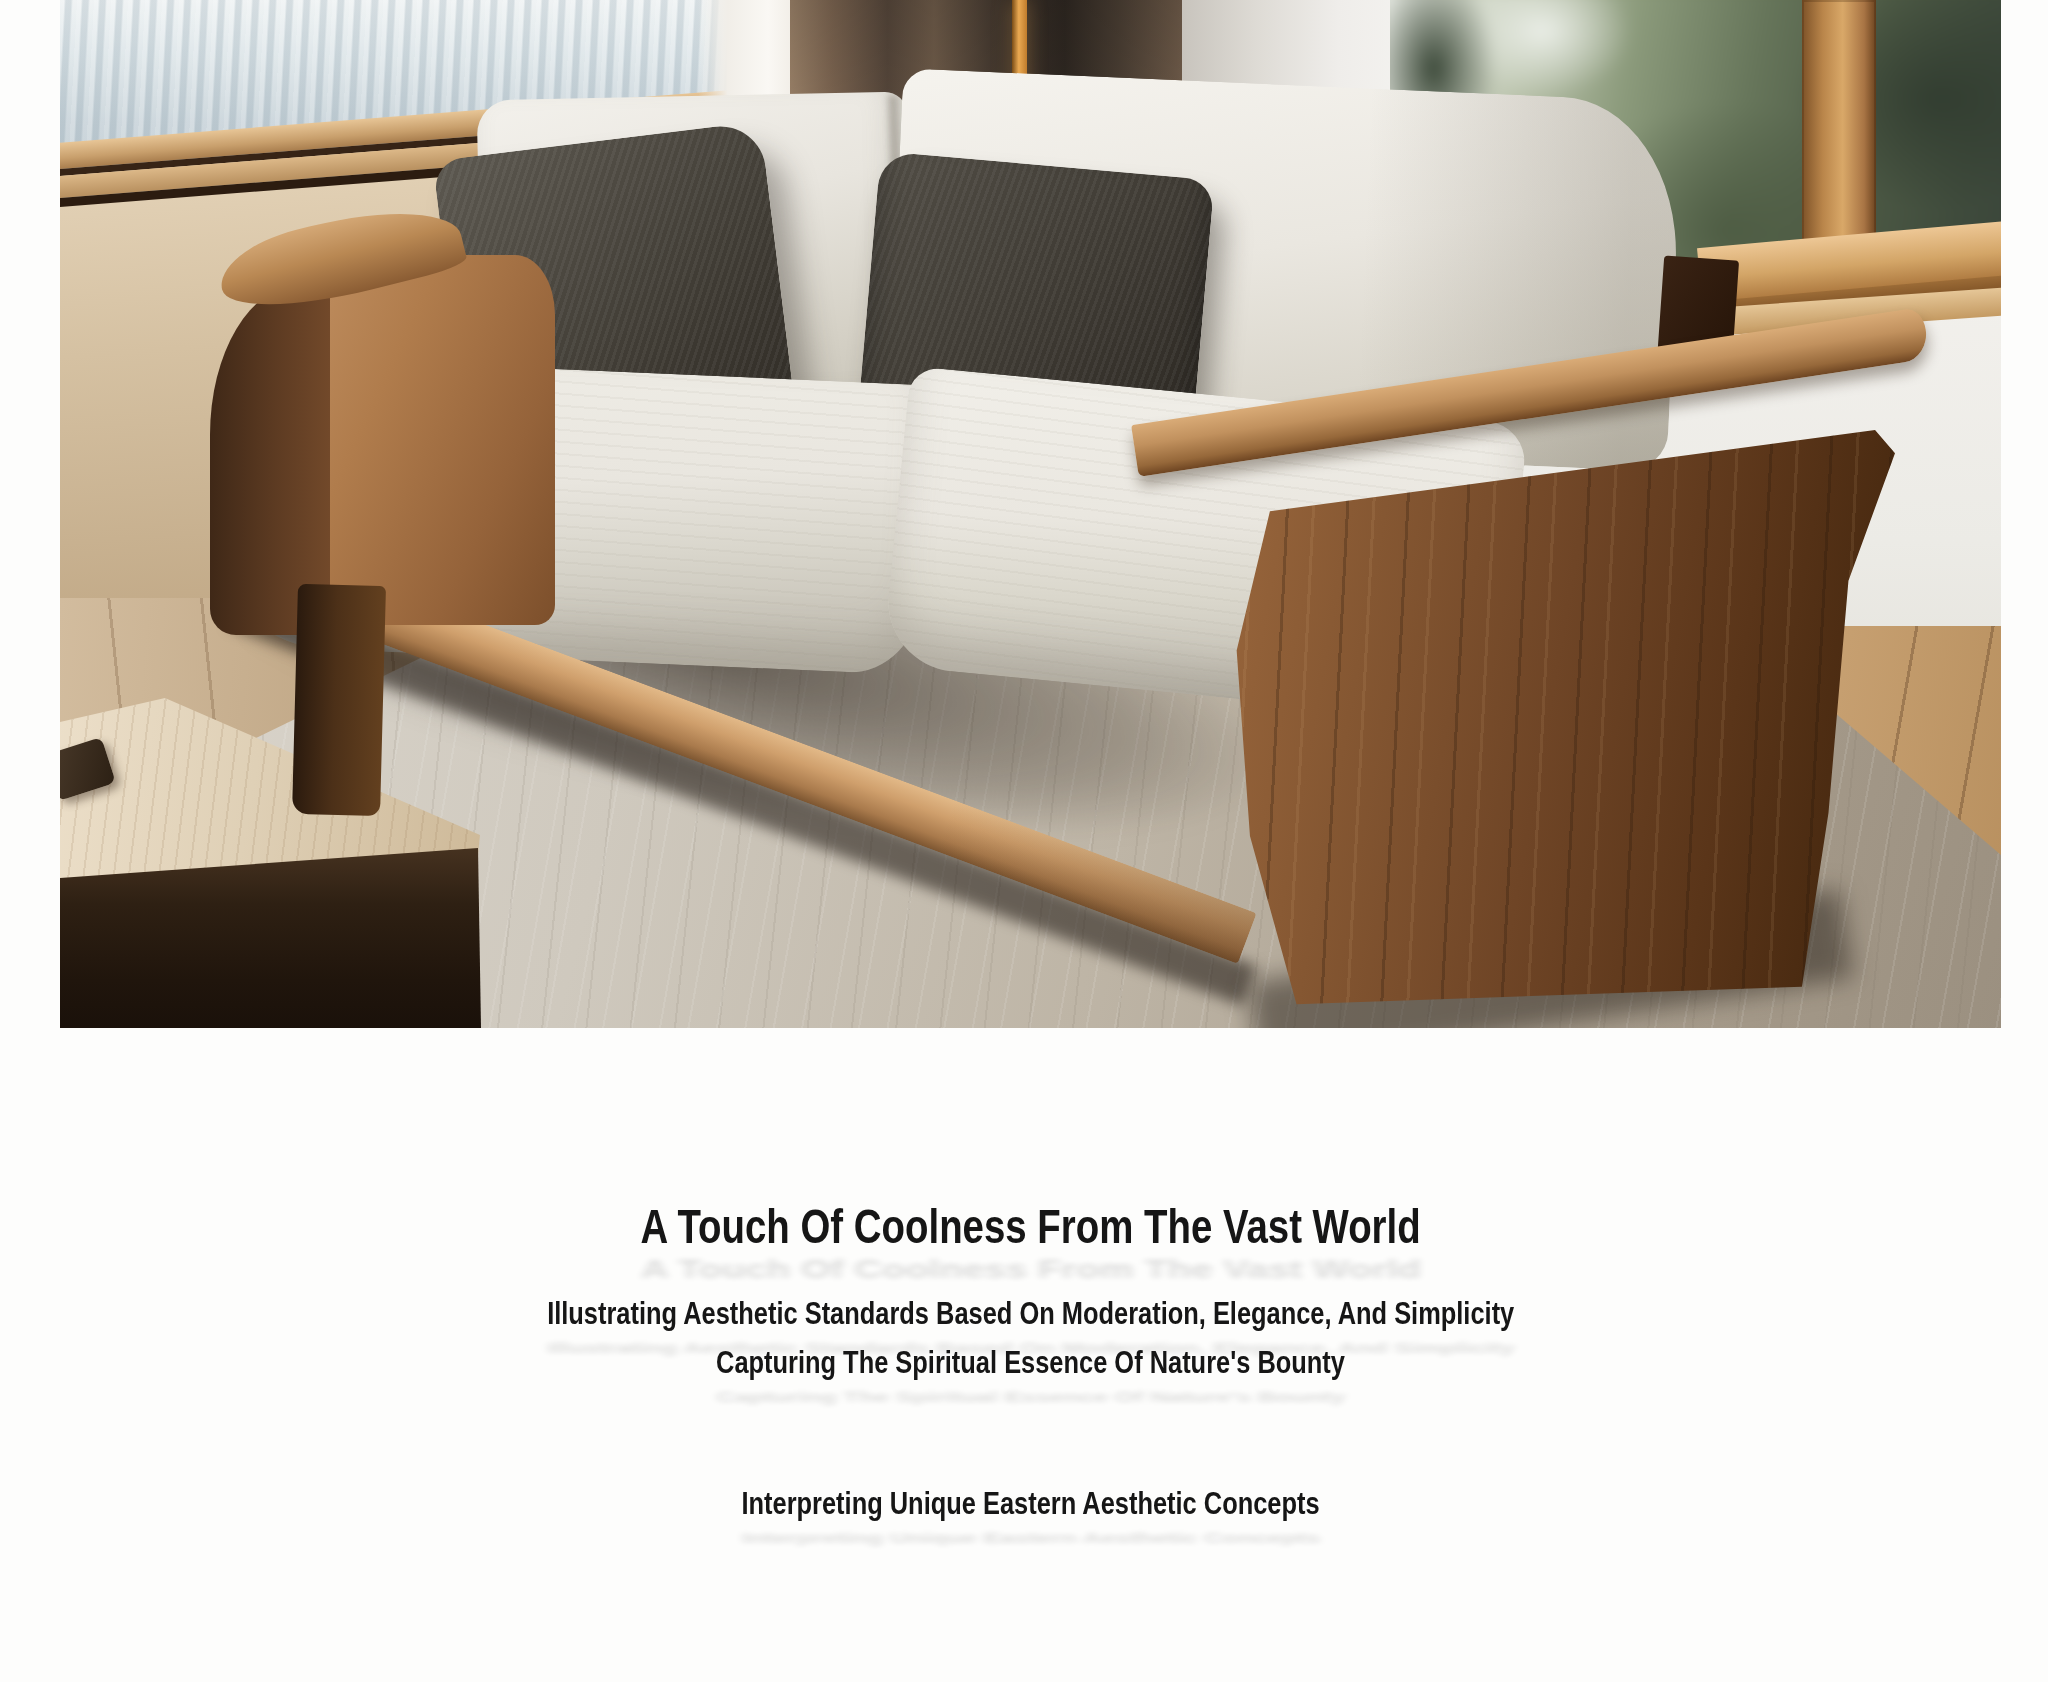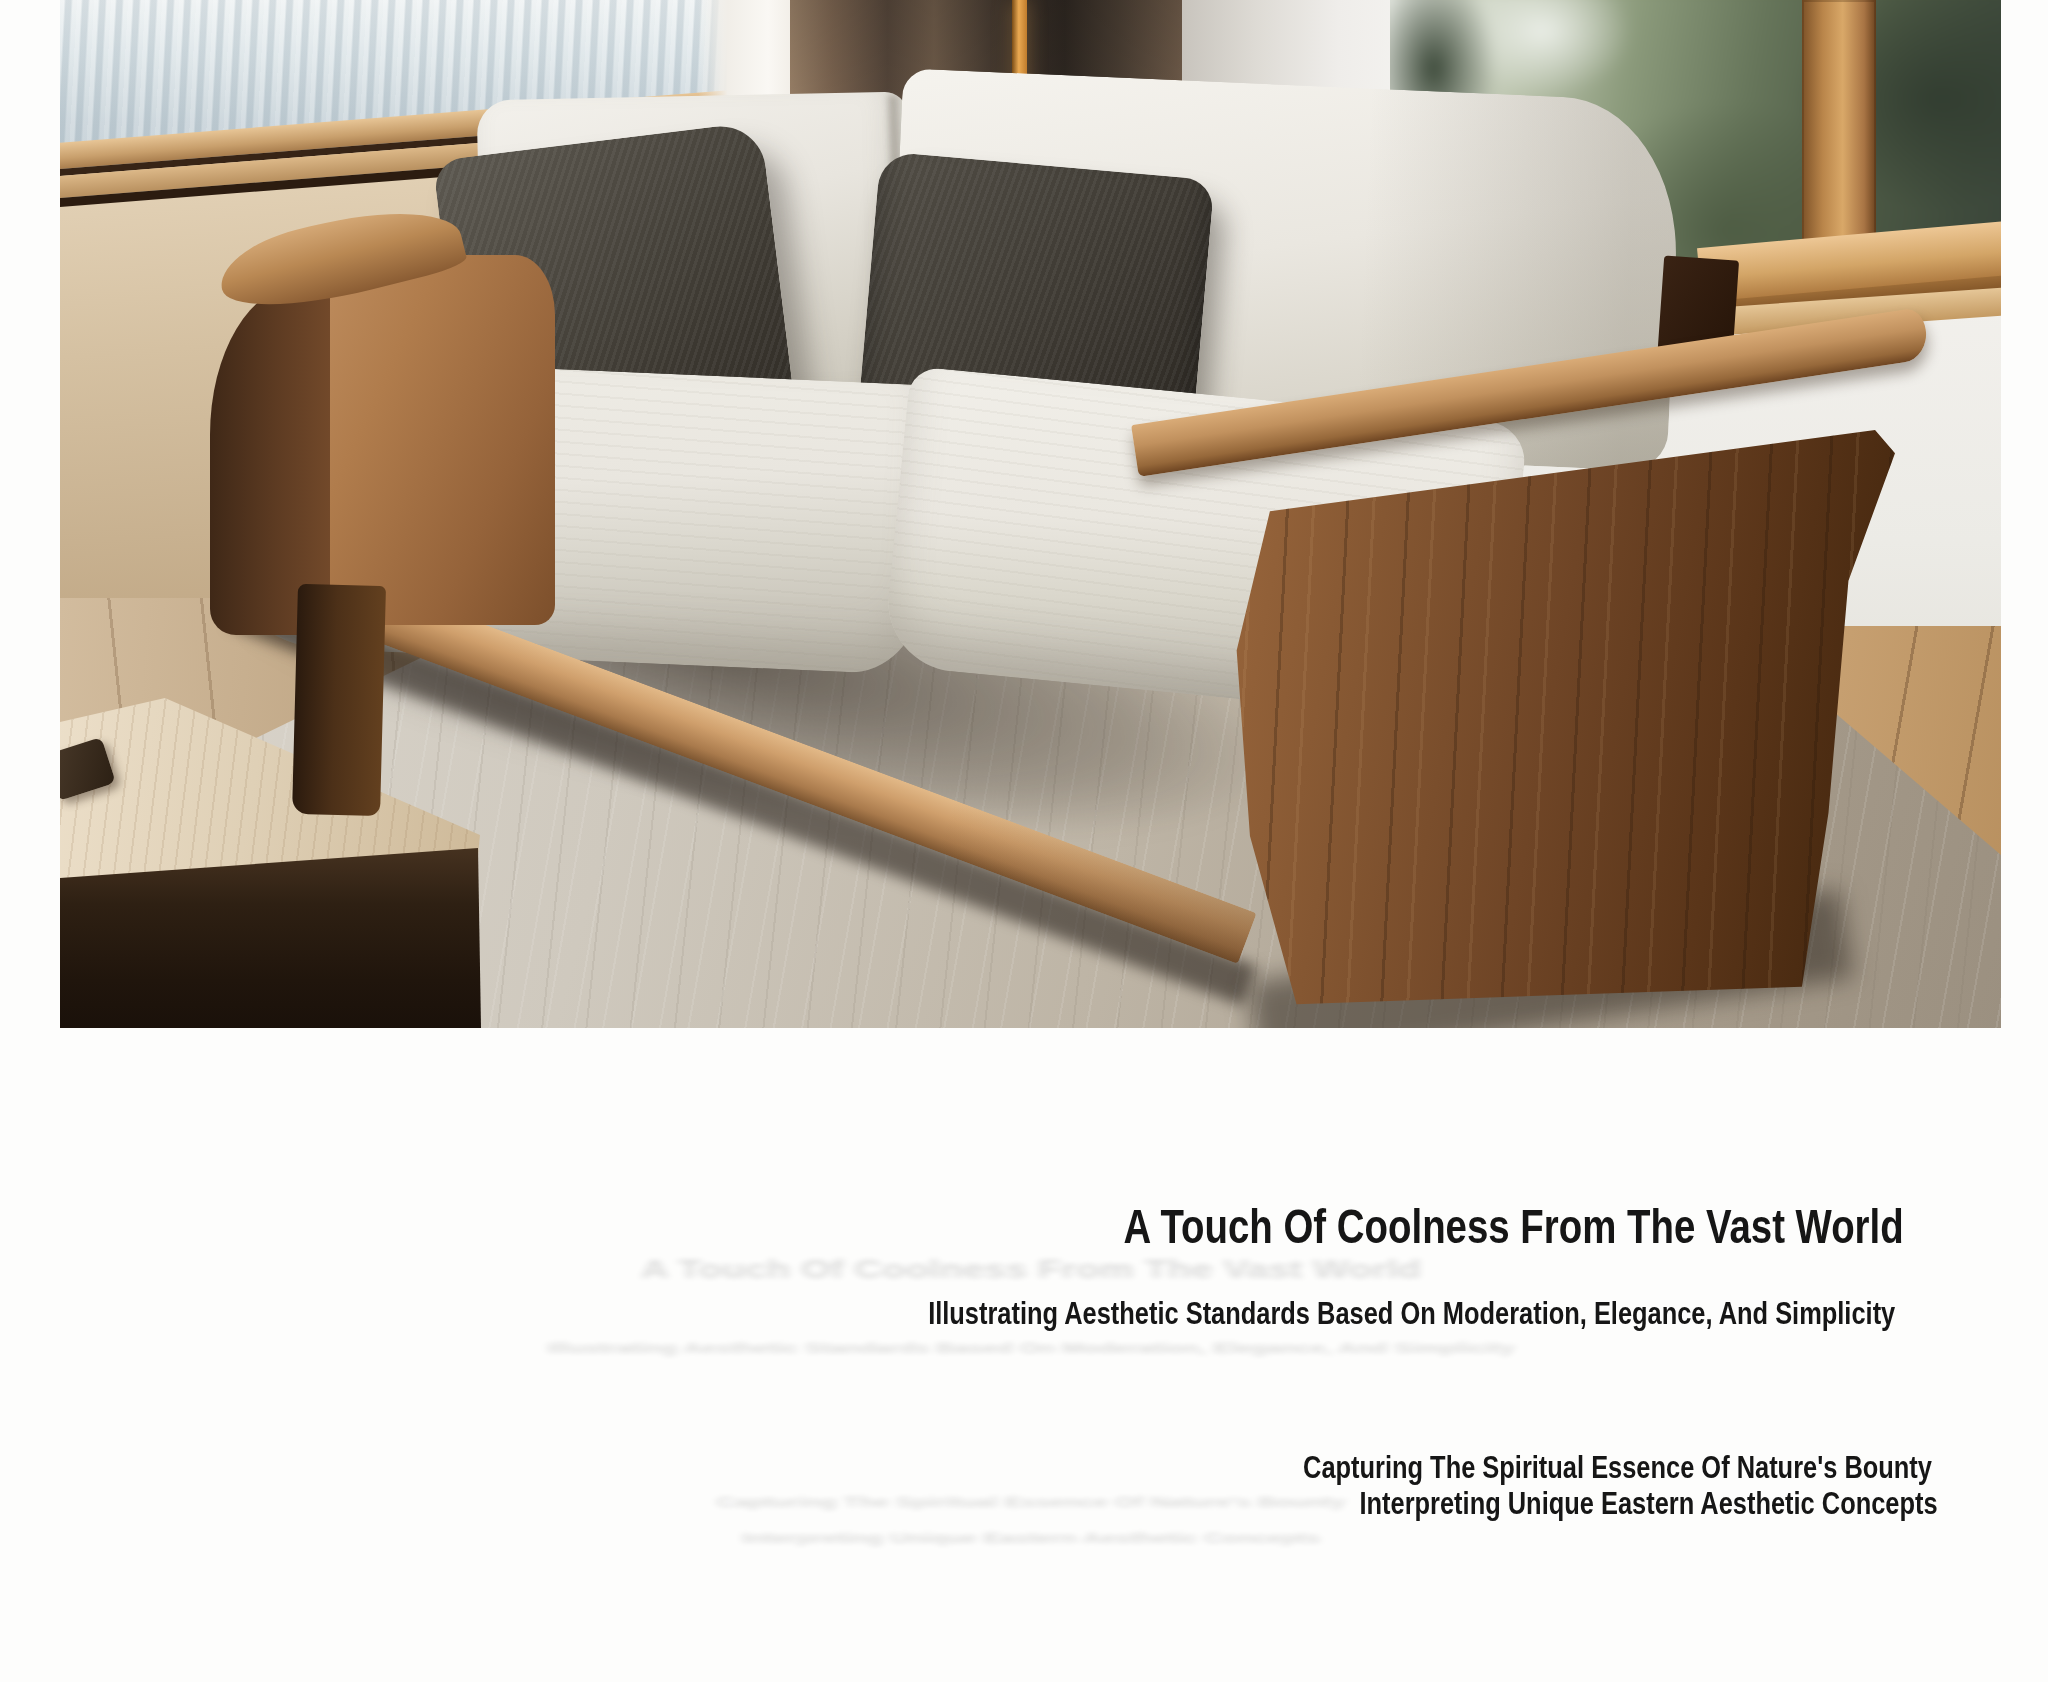--- a/index.html
+++ b/index.html
@@ -149,21 +149,21 @@
       repeating-linear-gradient(93deg, rgba(35,20,8,.25) 0 3px, transparent 3px 26px, rgba(230,190,140,.10) 26px 29px, transparent 29px 60px),
       linear-gradient(100deg,#99663c 0%,#855732 22%,#6f4526 48%,#5a3519 72%,#46280f 92%);}
   .ar-lip{left:1075px;top:425px;width:800px;height:52px;transform:rotate(-8.5deg);transform-origin:0 50%;
     border-radius:6px 30px 46px 10px / 6px 40px 52px 10px;
     background:linear-gradient(180deg,#d9ab77 0%,#c1915e 40%,#96683a 80%,#6e4522 100%);
     box-shadow:0 10px 14px rgba(40,25,12,.35);}
   .ar-shadow{left:1190px;top:935px;width:600px;height:90px;transform:rotate(-9deg);
     background:rgba(25,18,12,.45);filter:blur(12px);}
 
   
-  .tline{position:absolute;left:60px;width:1941px;display:flex;justify-content:flex-end;}
+  .tline{position:absolute;left:60px;width:1941px;display:flex;justify-content:center;}
   .t{white-space:nowrap;font-weight:700;color:#161616;}
   .h1{font-size:48px;line-height:55px;transform:scaleX(.80);}
   .sub{font-size:31px;line-height:36px;transform:scaleX(.82);}
   .ghost{position:absolute;left:50%;top:0;filter:blur(5px);opacity:.14;}
   .ghost.h1{transform:translate(-50%,42px) scale(.80,.55);}
   .ghost.sub{transform:translate(-50%,34px) scale(.82,.5);}
 </style>
 </head>
 <body>
 
@@ -216,20 +216,20 @@
 </div>
 
 <div class="tline" style="top:1199px">
   <span class="t h1">A Touch Of Coolness From The Vast World</span>
   <span class="t h1 ghost">A Touch Of Coolness From The Vast World</span>
 </div>
 <div class="tline" style="top:1296px">
   <span class="t sub">Illustrating Aesthetic Standards Based On Moderation, Elegance, And Simplicity</span>
   <span class="t sub ghost">Illustrating Aesthetic Standards Based On Moderation, Elegance, And Simplicity</span>
 </div>
-<div class="tline" style="top:1450px">
+<div class="tline" style="top:1345px">
   <span class="t sub">Capturing The Spiritual Essence Of Nature's Bounty</span>
   <span class="t sub ghost">Capturing The Spiritual Essence Of Nature's Bounty</span>
 </div>
 <div class="tline" style="top:1486px">
   <span class="t sub">Interpreting Unique Eastern Aesthetic Concepts</span>
   <span class="t sub ghost">Interpreting Unique Eastern Aesthetic Concepts</span>
 </div>
 
 </body></html>

